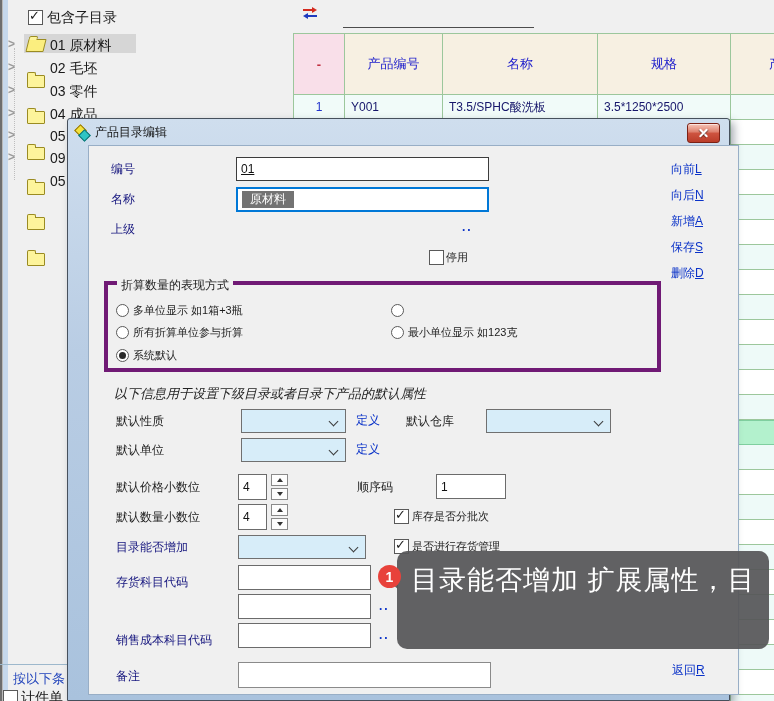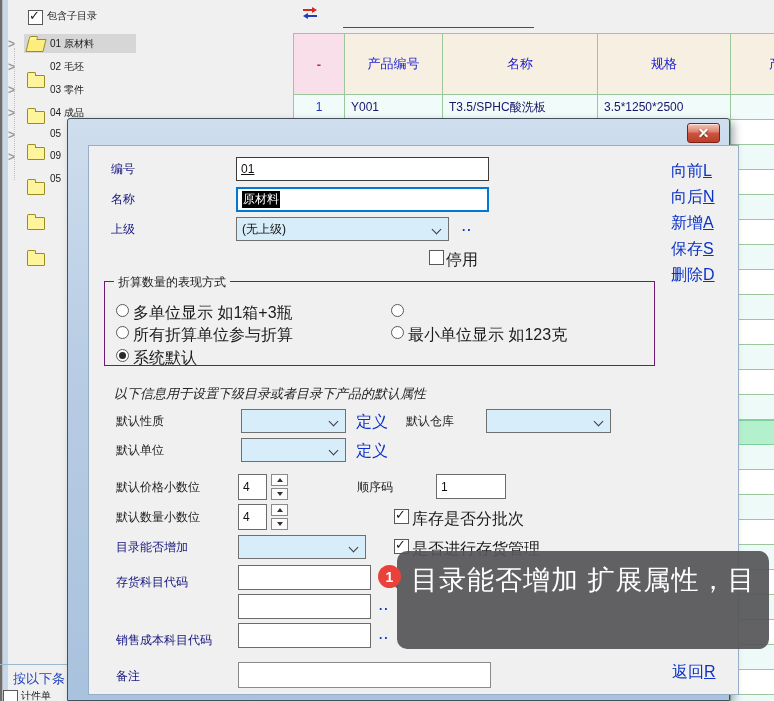--- a/index.html
+++ b/index.html
@@ -8,21 +8,21 @@
   .abs{position:absolute}
   
   .edge1{left:0;top:0;width:2px;height:701px;background:#6e6e6e}
   .edge2{left:2px;top:0;width:1px;height:701px;background:#b9b9b9}
   .edge3{left:3px;top:0;width:5px;height:701px;background:#c6d8ec}
   
   .leftpanel{left:8px;top:0;width:285px;height:701px;background:#f0f0f0}
   .cbx{width:13px;height:13px;background:#fff;border:1px solid #595959;position:absolute}
   .cbx.on::after{content:"\2713";position:absolute;left:0;top:-3px;font-size:13px;font-weight:bold;
                  color:#1b1b1b;font-family:"DejaVu Sans",sans-serif}
-  .treelbl{font-size:10px;white-space:nowrap;color:#1a1a1a}
+  .treelbl{font-size:14px;white-space:nowrap;color:#1a1a1a}
   .chev{font-size:12px;color:#9a9a9a;font-weight:bold;line-height:12px}
   .folder{width:16px;height:11px;background:#fdf49b;border:1px solid #9a8b22;border-radius:1px;position:relative}
   .folder::before{content:"";position:absolute;top:-4px;left:-1px;width:7px;height:3px;background:#fdf49b;
                   border:1px solid #9a8b22;border-bottom:none;border-radius:2px 2px 0 0}
   .folder.open{transform:skewX(-14deg);background:#fbee7f}
   .treesel{background:#d6d6d6}
   .dotline{border-left:1px dotted #bdbdbd}
   
   .swapicon{left:302px;top:7px;width:16px;height:13px}
   .sw-bar{position:absolute;width:9px;height:2px}
@@ -68,33 +68,33 @@
         box-shadow:0 1px 1px rgba(0,0,0,.4)}
   .dlg-body{position:absolute;left:20px;top:26px;width:649px;height:548px;background:#f0f0f0;
             border:1px solid #98aec6;box-sizing:content-box}
   .lbl{position:absolute;font-size:12px;white-space:nowrap;color:#15157e;line-height:24px}
   .lbl.dark{color:#1c1c1c}
   .inp{position:absolute;background:#fff;border:1px solid #6b6b6b;font-size:12px;padding:0 4px;
        box-sizing:border-box;font-family:inherit;color:#111;outline:none}
   .fakeinp{position:absolute;background:#fff;border:1px solid #6b6b6b;box-sizing:border-box;
            font-size:12px;display:flex;align-items:center;padding-left:4px}
   .focus{border:2px solid #0078d7}
-  .selspan{background:#000000;color:#fff;padding:0 1px}
+  .selspan{background:#737373;color:#fff;padding:0 8px}
   .combo{position:absolute;background:#d7edf9;border:1px solid #707070;box-sizing:border-box}
   .combo .ctxt{font-size:12px;line-height:22px;padding-left:5px;color:#111;white-space:nowrap}
   .cvz{position:absolute;right:8px;top:8px;width:6px;height:6px;border-right:1px solid #3c3c3c;
        border-bottom:1px solid #3c3c3c;transform:rotate(45deg)}
-  .link{position:absolute;font-size:16px;color:#0a32c8;white-space:nowrap;cursor:pointer}
+  .link{position:absolute;font-size:12px;color:#0a32c8;white-space:nowrap;cursor:pointer}
   .hk{text-decoration:underline}
   .dots{position:absolute;font-size:12px;font-weight:bold;color:#0a32c8;letter-spacing:2px}
-  .gbox{position:absolute;border:1px solid #701a75}
+  .gbox{position:absolute;border:4px solid #701a75}
   .gb-title{position:absolute;top:-8px;left:9px;background:#f0f0f0;padding:0 4px;font-size:12px;color:#1c1c1c}
   .radio{position:absolute;width:13px;height:13px;border:1px solid #5a5a5a;border-radius:50%;background:#fff;box-sizing:border-box}
   .radio.sel::after{content:"";display:block;width:7px;height:7px;border-radius:50%;background:#2a2a2a;margin:2px}
-  .rlbl{position:absolute;font-size:16px;color:#1c1c1c;white-space:nowrap}
+  .rlbl{position:absolute;font-size:11px;color:#1c1c1c;white-space:nowrap}
   .note{position:absolute;font-size:13px;font-style:italic;color:#222;white-space:nowrap}
   .spin{position:absolute;width:17px;height:26px}
   .spin .sb{position:absolute;left:0;width:17px;height:12px;background:#fdfdfd;border:1px solid #8a8a8a;
             box-sizing:border-box;display:flex;align-items:center;justify-content:center}
   .sb.up{top:0}.sb.dn{top:14px}
   .tri-u{width:0;height:0;border-left:3px solid transparent;border-right:3px solid transparent;border-bottom:4px solid #333}
   .tri-d{width:0;height:0;border-left:3px solid transparent;border-right:3px solid transparent;border-top:4px solid #333}
   
   .badge{position:absolute;left:378px;top:565px;width:23px;height:23px;border-radius:50%;background:#e8423b;
          color:#fff;font-size:14px;font-weight:bold;display:flex;align-items:center;justify-content:center;z-index:30}
@@ -176,40 +176,43 @@
     <div class="stripes"></div>
     <div class="selrow"></div>
     <div class="vline" style="left:0px"></div>
     <div class="vline" style="left:51px"></div>
     <div class="vline" style="left:149px"></div>
     <div class="vline" style="left:304px"></div>
     <div class="vline" style="left:437px"></div>
   </div>
 
   <div class="abs dialog">
+    <div class="dlg-title">
+      <span class="dlg-icon">
+        <span class="dia y"></span>
+          <span class="dia t"></span>
+      </span>
+      <span>产品目录编辑</span>
+    </div>
     <div class="close-btn">
       <span class="xbar" style="transform:rotate(45deg)"></span>
       <span class="xbar" style="transform:rotate(-45deg)"></span>
     </div>
 
     <div class="dlg-body">
 
       <div class="lbl" style="left:22px;top:11px">编号</div>
       <input class="inp" style="left: 147px; top: 11px; width: 253px; height: 24px; border-color: rgb(60, 60, 60); text-decoration: underline;" value="01">
 
       <div class="lbl" style="left:22px;top:41px">名称</div>
       <div class="fakeinp focus" style="left:147px;top:41px;width:253px;height:25px">
         <span class="selspan">原材料</span>
       </div>
 
       <div class="lbl" style="left:22px;top:71px">上级</div>
-      <div class="combo" style="left:147px;top:71px;width:213px;height:24px">
-        <div class="ctxt">(无上级)</div>
-        <span class="cvz"></span>
-      </div>
       <div class="dots" style="left:373px;top:74px">..</div>
 
       <div class="cbx" style="left:340px;top:104px"></div>
       <div class="rlbl" style="left:357px;top:104px">停用</div>
 
       <div class="gbox" style="left:15px;top:135px;width:549px;height:83px">
         <span class="gb-title">折算数量的表现方式</span>
       </div>
       <div class="radio" style="left:27px;top:158px"></div>
       <div class="rlbl" style="left:44px;top:157px">多单位显示 如1箱+3瓶</div>

